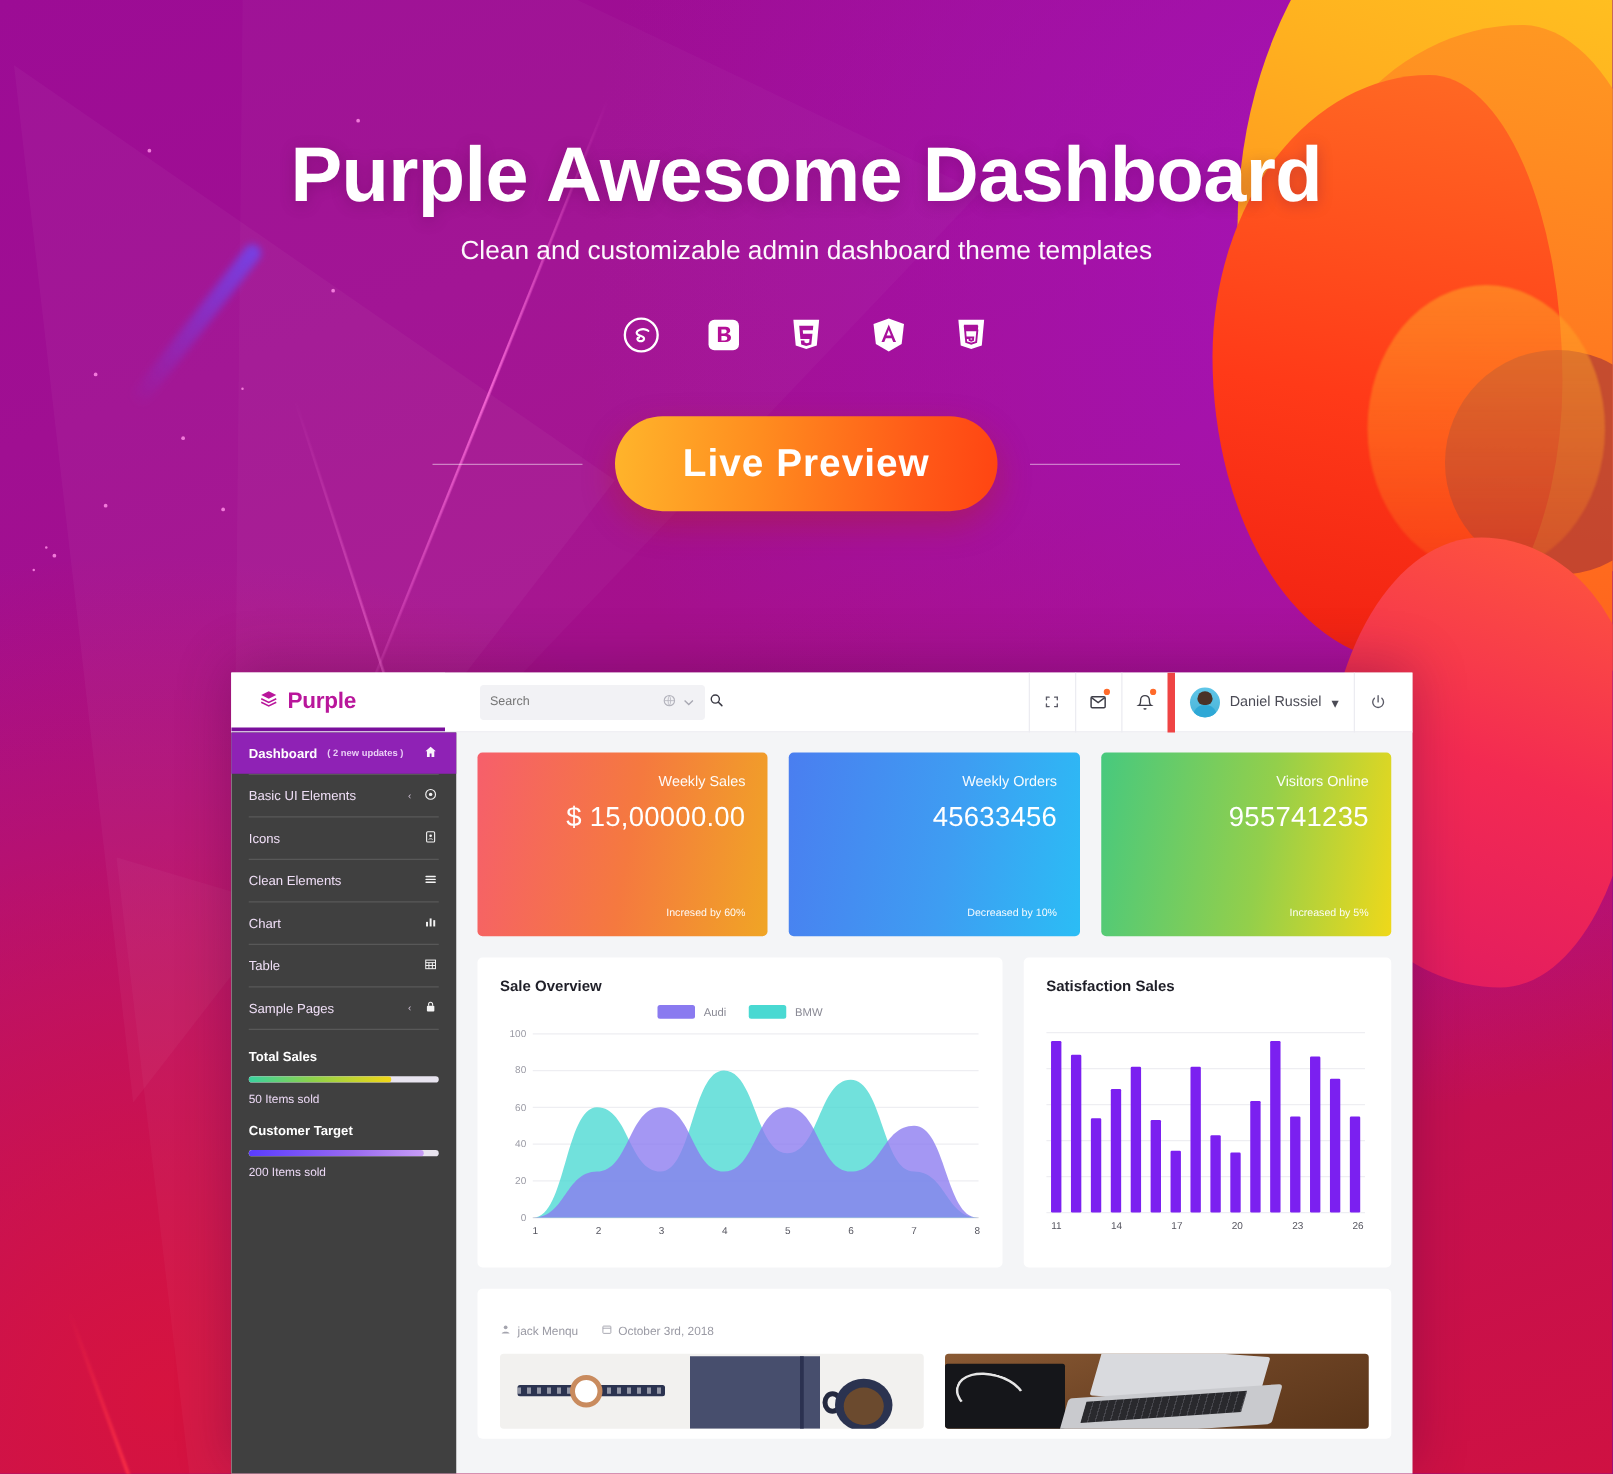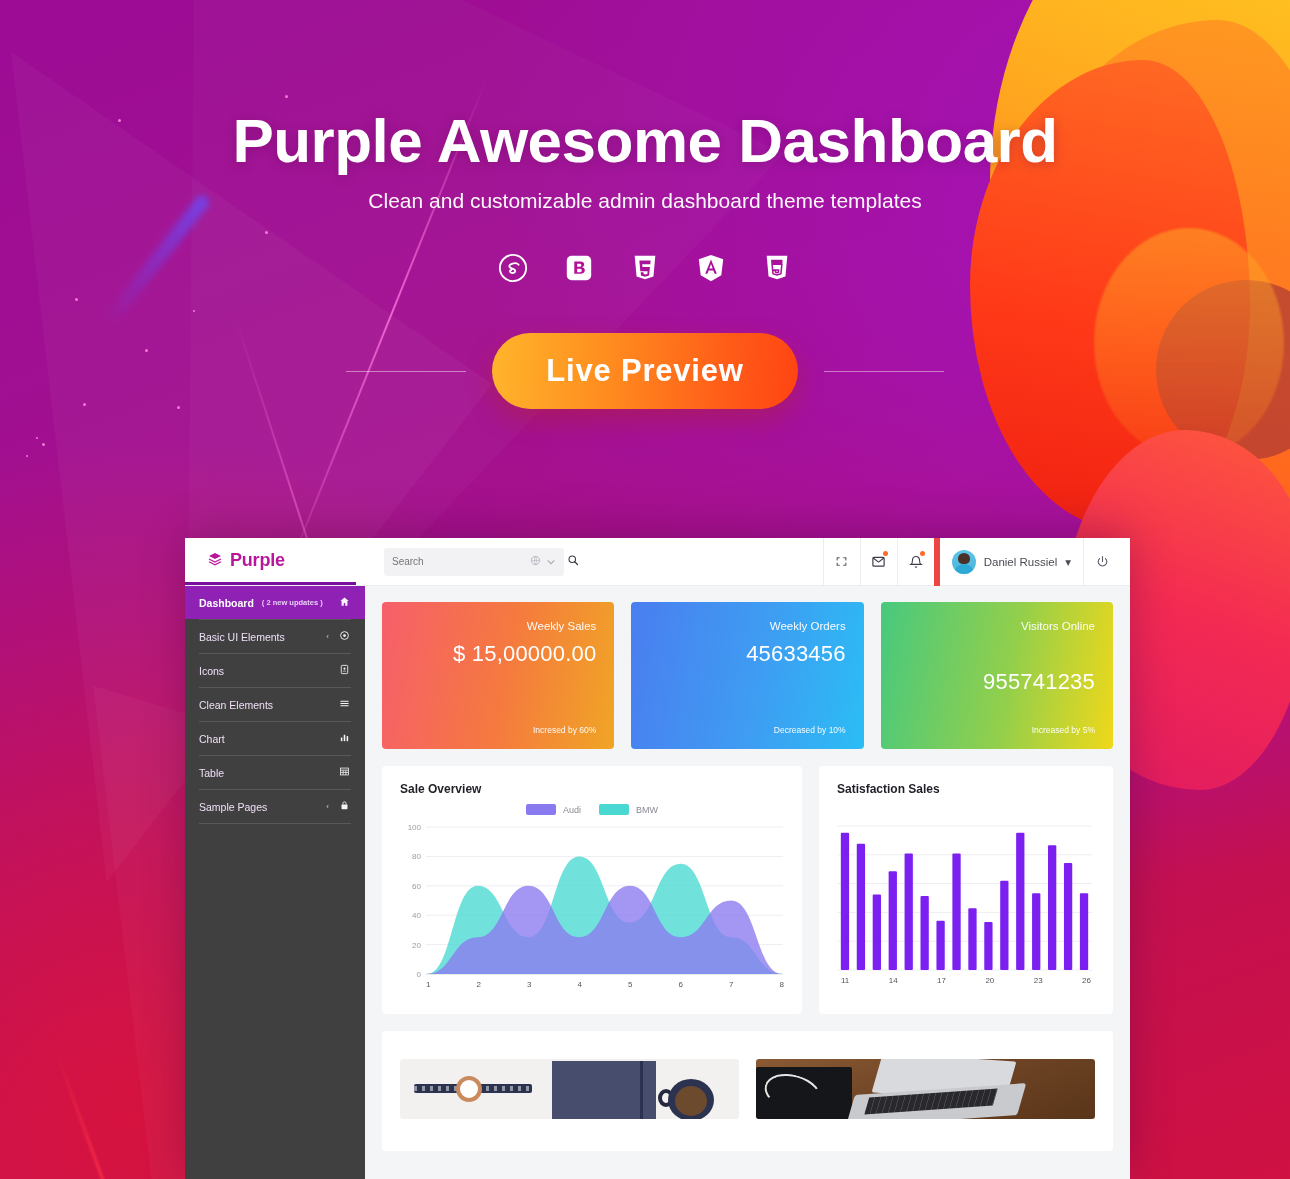--- a/index.html
+++ b/index.html
@@ -186,21 +186,21 @@
   .stat-row { display:flex; gap:17px;text-align:right; }
   .stat-card {
     flex:1; height:147px; border-radius:4px; padding:18px 18px 14px;
     display:flex; flex-direction:column; color:#fff;
   }
   .stat-title { font-size:11.5px; opacity:0.96; }
   .stat-value { font-size:22px; margin-top:9px; letter-spacing:0.2px; }
   .stat-foot { margin-top:auto; font-size:8.5px; opacity:0.95; }
   .c-sales { background: linear-gradient(100deg, #f65f6b 0%, #f5793f 52%, #f0a525 100%); }
   .c-orders { background: linear-gradient(100deg, #4a7ef0 0%, #3e9df2 55%, #2bbdf5 100%); }
-  .c-visitors { background: linear-gradient(100deg, #47c97e 0%, #93cf4b 55%, #efd81a 100%); gap: 28px; }
+  .c-visitors { background: linear-gradient(100deg, #47c97e 0%, #93cf4b 55%, #efd81a 100%); }
 
   .charts-row { display:flex; gap:17px; margin-top:17px; }
   .panel { background:#fff; border-radius:4px; padding:16px 18px 12px; }
   .panel-title { font-size:12px; font-weight:bold; color:#1f1f28; }
   .panel-sale { flex:0 0 420px; height:248px; }
   .panel-sat { flex:1; height:248px; }
 
   .legend { display:flex; justify-content:center; gap:18px; margin-top:8px; }
   .legend-item { display:flex; align-items:center; gap:7px; }
   .legend-swatch { width:30px; height:11px; border-radius:2px; }
@@ -478,20 +478,33 @@
         <span class="nav-caret">‹</span>
         <span class="nav-ico">
           <svg width="11" height="11" viewBox="0 0 24 24" fill="#fff">
               <rect x="5.5" y="10" width="13" height="10" rx="1.6"></rect>
               <path d="M8.5 10V7.5a3.5 3.5 0 017 0V10" fill="none" stroke="#fff" stroke-width="1.9"></path>
             </svg>
         </span>
       </div>
       <div class="nav-sep"></div>
 
+      <div class="side-section">
+        <div class="side-title">Total Sales</div>
+        <div class="progress p-sales">
+            <i></i>
+          </div>
+        <div class="side-note">50 Items sold</div>
+
+        <div class="side-title">Customer Target</div>
+        <div class="progress p-target">
+            <i></i>
+          </div>
+        <div class="side-note">200 Items sold</div>
+      </div>
     </div>
 
     <div class="content">
 
       <div class="stat-row">
         <div class="stat-card c-sales">
           <div class="stat-title">Weekly Sales</div>
           <div class="stat-value">$ 15,00000.00</div>
           <div class="stat-foot">Incresed by 60%</div>
         </div>
@@ -586,20 +599,40 @@
                 <span>17</span>
                 <span>20</span>
                 <span>23</span>
                 <span>26</span>
               </div>
           </div>
         </div>
       </div>
 
       <div class="updates">
+        <div class="meta-row">
+          <span class="meta-item">
+            <span>
+              <svg width="9" height="9" viewBox="0 0 24 24" fill="#a4a4ae">
+                  <circle cx="12" cy="7.5" r="4"></circle>
+                  <path d="M3.5 21c1.5-5 15.5-5 17 0z"></path>
+                </svg>
+            </span>
+            <span>jack Menqu</span>
+          </span>
+          <span class="meta-item" style="margin-left:10px;">
+            <span>
+              <svg width="9" height="9" viewBox="0 0 24 24" fill="none" stroke="#a4a4ae" stroke-width="2">
+                  <rect x="3.5" y="5" width="17" height="15.5" rx="1.6"></rect>
+                  <path d="M3.5 9.5h17"></path>
+                </svg>
+            </span>
+            <span>October 3rd, 2018</span>
+          </span>
+        </div>
         <div class="photo-row">
           <div class="photo photo-a">
             <span class="ph-watch-band"></span>
             <span class="ph-watch-face"></span>
             <span class="ph-book"></span>
             <span class="ph-cup-handle"></span>
             <span class="ph-cup"></span>
           </div>
           <div class="photo photo-b">
             <span class="ph-mat"></span>

